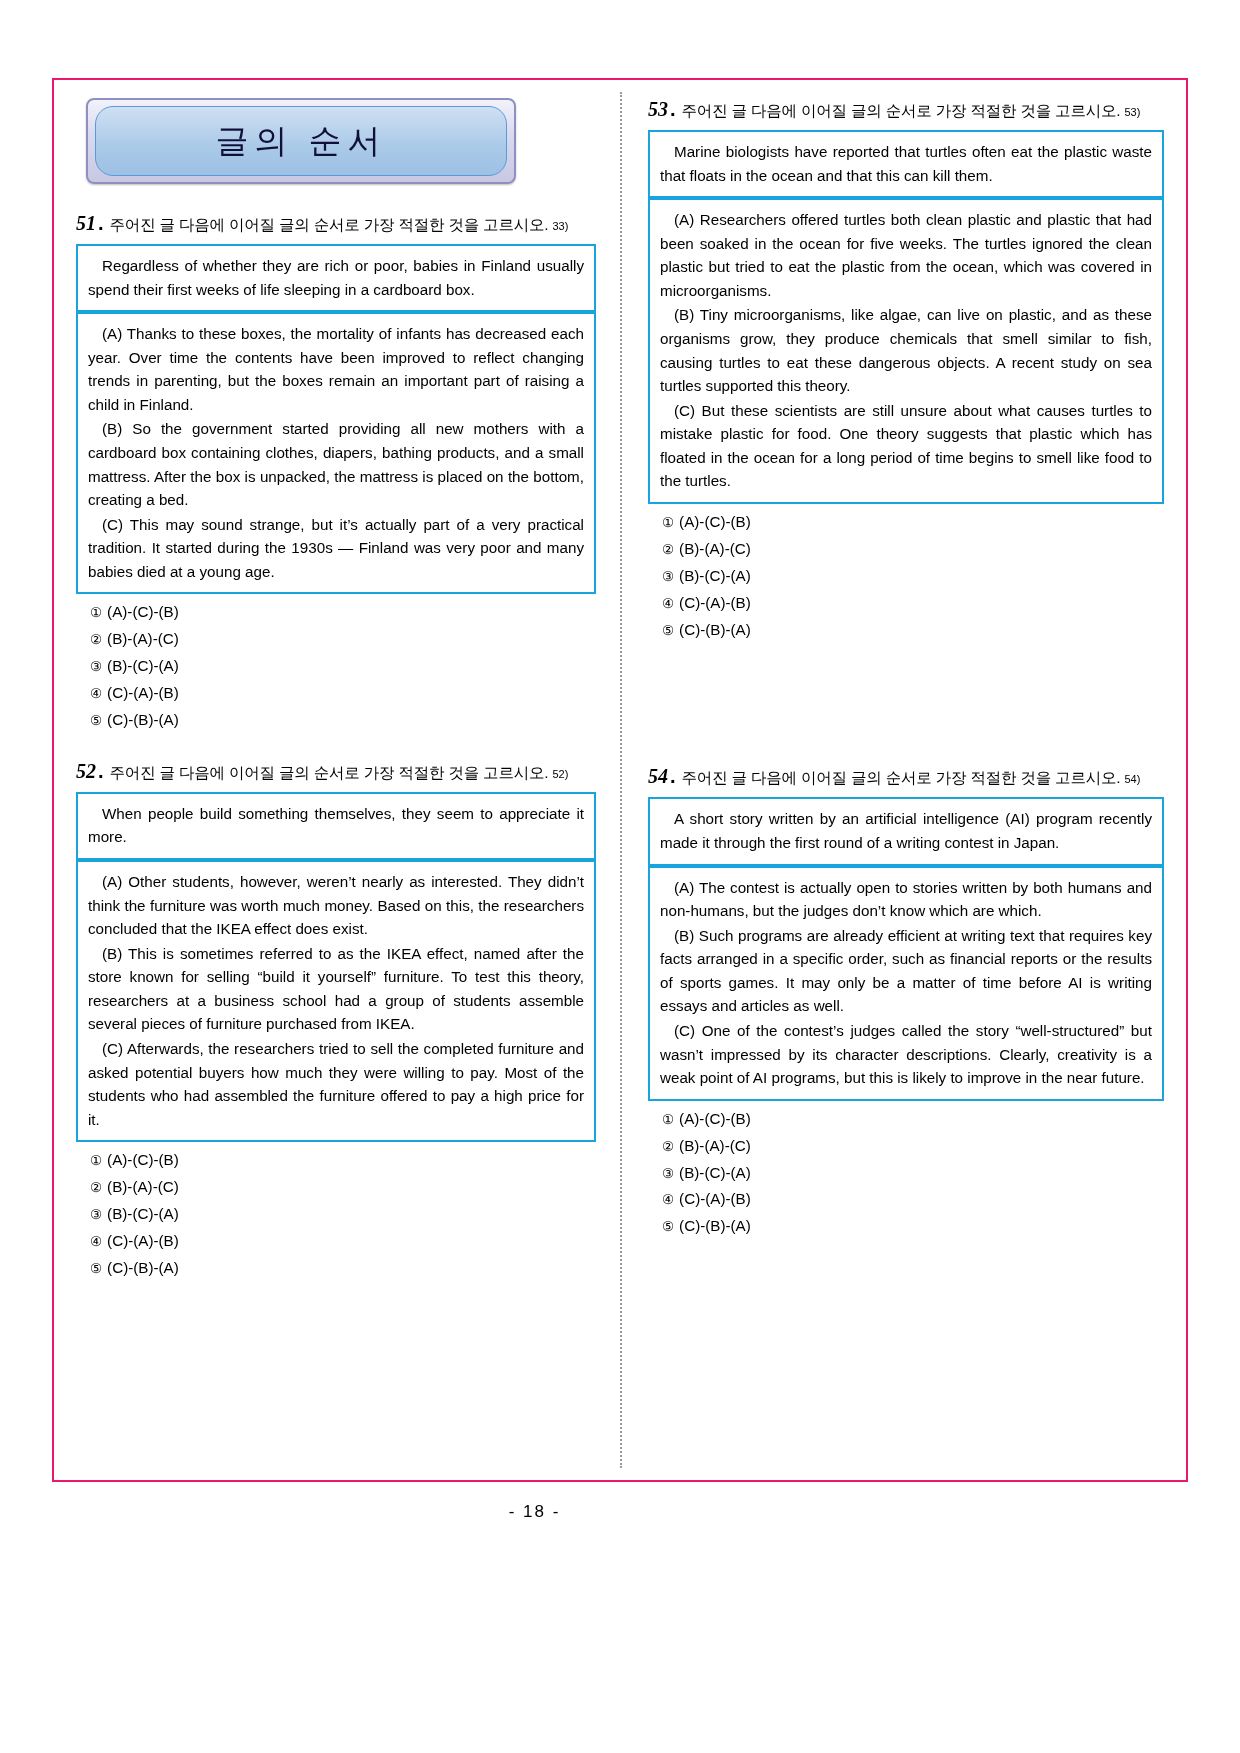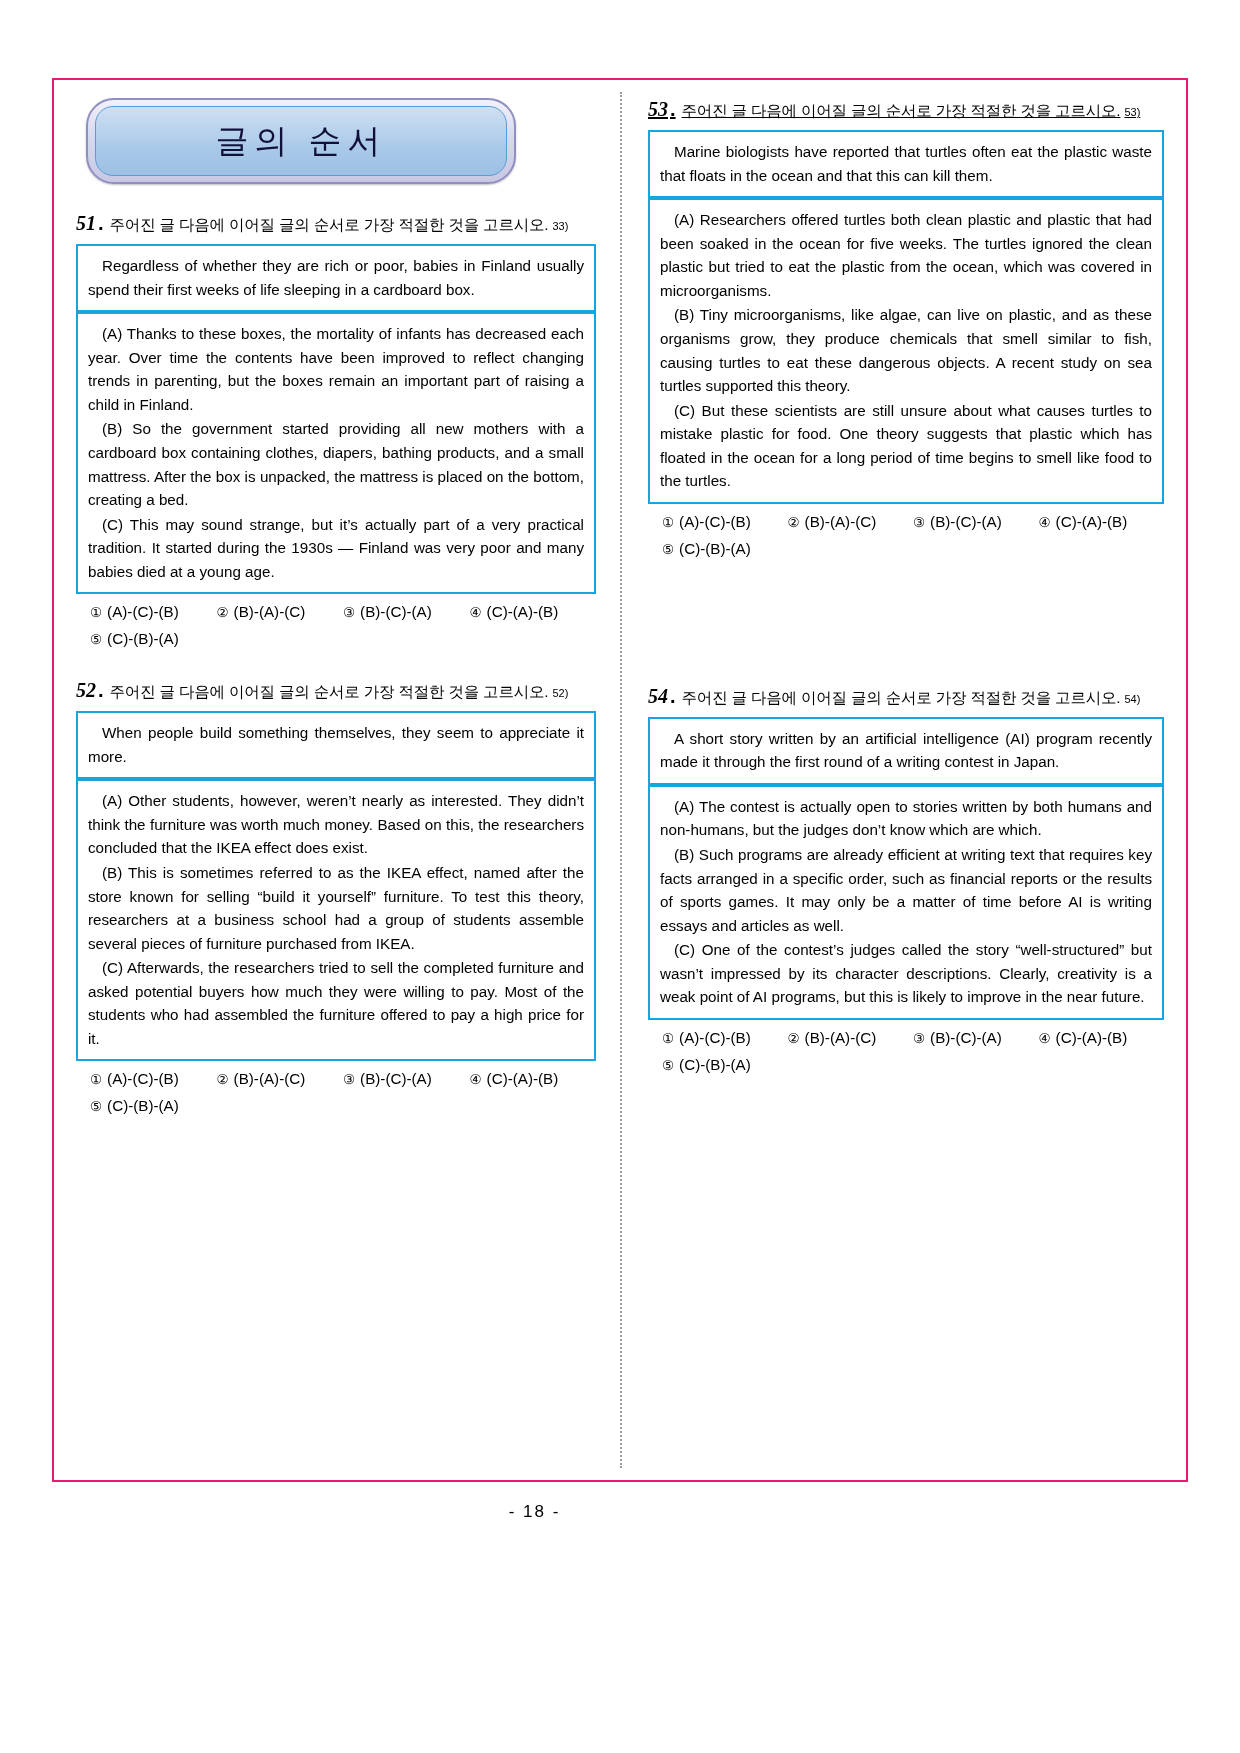--- a/index.html
+++ b/index.html
@@ -47,21 +47,21 @@
     width: 0;
     height: 1376px;
     border-left: 2px dotted #9a9a9a;
   }
 
   
   .title-banner {
     margin: 6px 0 0 10px;
     width: 430px;
     height: 86px;
-    border-radius: 28px;
+    border-radius: 8px;
     background: linear-gradient(to bottom, #f2f2fb 0%, #d8d8ee 45%, #c8c8e4 100%);
     border: 2px solid #8f8fc0;
     box-shadow: 0 1px 2px rgba(0,0,0,0.25);
     display: flex;
     align-items: center;
     justify-content: center;
     box-sizing: border-box;
     padding: 7px;
   }
   .title-inner {
@@ -126,21 +126,21 @@
     text-align: justify;
     text-indent: 14px;
     hyphens: none;
   }
   .box p + p { margin-top: 1px; }
 
   
   .choices {
     margin: 6px 0 0 0;
     display: grid;
-    grid-template-columns: 1fr 1fr 1fr 1fr;
+    grid-template-columns: 1fr;
     row-gap: 3px;
     column-gap: 0;
     padding-left: 14px;
   }
   .choice {
     font-size: 15.2px;
     line-height: 1.55;
     white-space: nowrap;
   }
   .circled {
@@ -218,21 +218,21 @@
       <div class="choice"><span class="circled">②</span><span>(B)-(A)-(C)</span></div>
       <div class="choice"><span class="circled">③</span><span>(B)-(C)-(A)</span></div>
       <div class="choice"><span class="circled">④</span><span>(C)-(A)-(B)</span></div>
       <div class="choice"><span class="circled">⑤</span><span>(C)-(B)-(A)</span></div>
     </div>
 
   </div>
 
   <div class="col col-right">
 
-    <div class="q-head" style="margin-top:4px;text-decoration:underline;">
+    <div class="q-head" style="margin-top:4px;">
       <span class="q-num">53</span>
         <span class="q-dot">.</span>
       <span class="q-kor">주어진 글 다음에 이어질 글의 순서로 가장 적절한 것을 고르시오.</span>
         <span class="q-sup">53)</span>
     </div>
     <div class="box">
       <p>Marine biologists have reported that turtles often eat the plastic waste that floats in the ocean and that this can kill them.</p>
     </div>
     <div class="box">
       <p>(A) Researchers offered turtles both clean plastic and plastic that had been soaked in the ocean for five weeks. The turtles ignored the clean plastic but tried to eat the plastic from the ocean, which was covered in microorganisms.</p>

